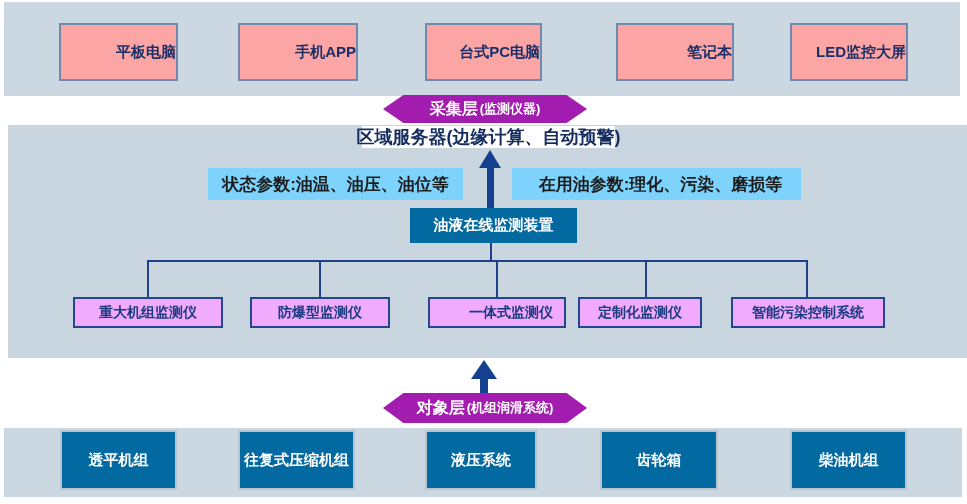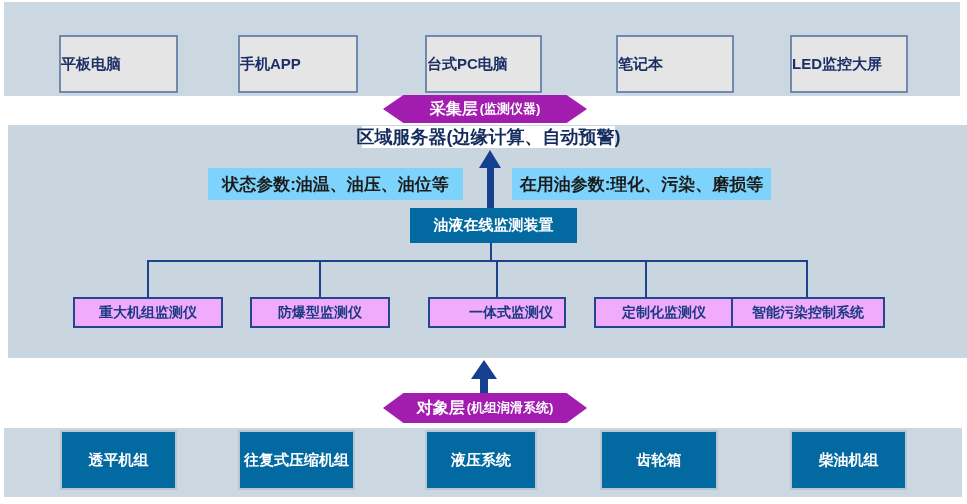--- a/index.html
+++ b/index.html
@@ -4,23 +4,23 @@
 <style>
   html,body{margin:0;padding:0;background:#ffffff;}
   #stage{
     position:relative;width:967px;height:504px;background:#ffffff;overflow:hidden;
     font-family:"Liberation Sans","DejaVu Sans",sans-serif;
   }
   .band{position:absolute;background:#ccd8e1;}
   .band.mid{background:#c9d6df;}
   
   .wbox{
-    position:absolute;background:#e5e5e5;border:2px solid #7189ac;
-    display:flex;align-items:center;justify-content:flex-start;
-    font-size:15px;font-weight:bold;color:#1c2f66;box-sizing:border-box;margin-top:12px;
+    position:absolute;background:#fca5a5;border:2px solid #7189ac;
+    display:flex;align-items:center;justify-content:flex-end;
+    font-size:15px;font-weight:bold;color:#1c2f66;box-sizing:border-box;
   }
   
   .mbox{
     position:absolute;background:#f0abfc;border:2px solid #24458f;
     display:flex;align-items:center;justify-content:center;
     font-size:14px;font-weight:bold;color:#1c3a80;box-sizing:border-box;
   }
   
   .dbox{
     position:absolute;background:#0369a1;border:2px solid #b9c6d2;
@@ -82,21 +82,21 @@
   <div class="srvbox" style="left:362px;top:126px;width:253px;height:22px;">
     <span>区域服务器(边缘计算、自动预警)</span>
   </div>
 
   <div class="arrow-head" style="left:479px;top:150px;border-left:11px solid transparent;border-right:11px solid transparent;border-bottom:18px solid #15408f;"></div>
   <div class="arrow-shaft" style="left:487px;top:167px;width:7px;height:42px;"></div>
 
   <div class="plabel" style="left:208px;top:168px;width:255px;height:32px;">
     <span>状态参数:油温、油压、油位等</span>
   </div>
-  <div class="plabel" style="left:512px;top:168px;width:259px;height:32px;">
+  <div class="plabel" style="left:512px;top:168px;width:281px;height:32px;padding-left:8px;">
     <span>在用油参数:理化、污染、磨损等</span>
   </div>
 
   <div class="dbox" style="left:410px;top:208px;width:167px;height:35px;border:none;">
     <span>油液在线监测装置</span>
   </div>
 
   <div class="line" style="left:490px;top:243px;width:2px;height:19px;"></div>
   <div class="line" style="left:148px;top:260px;width:660px;height:2px;"></div>
   <div class="line" style="left:147px;top:260px;width:2px;height:37px;"></div>
@@ -107,21 +107,21 @@
 
   <div class="mbox" style="left:73px;top:297px;width:150px;height:31px;">
     <span>重大机组监测仪</span>
   </div>
   <div class="mbox" style="left:250px;top:297px;width:140px;height:31px;">
     <span>防爆型监测仪</span>
   </div>
   <div class="mbox" style="left:428px;top:297px;width:138px;height:31px;padding-left:28px;">
     <span>一体式监测仪</span>
   </div>
-  <div class="mbox" style="left:594px;top:297px;width:140px;height:31px;align-items:center;">
+  <div class="mbox" style="left:578px;top:297px;width:124px;height:31px;align-items:center;">
     <span>定制化监测仪</span>
   </div>
   <div class="mbox" style="left:731px;top:297px;width:154px;height:31px;">
     <span>智能污染控制系统</span>
   </div>
 
   <div class="arrow-head" style="left:471px;top:360px;border-left:13px solid transparent;border-right:13px solid transparent;border-bottom:19px solid #15408f;"></div>
   <div class="arrow-shaft" style="left:480px;top:378px;width:8px;height:15px;"></div>
 
   <div class="pill" style="left:383px;top:393px;width:204px;height:30px;">

